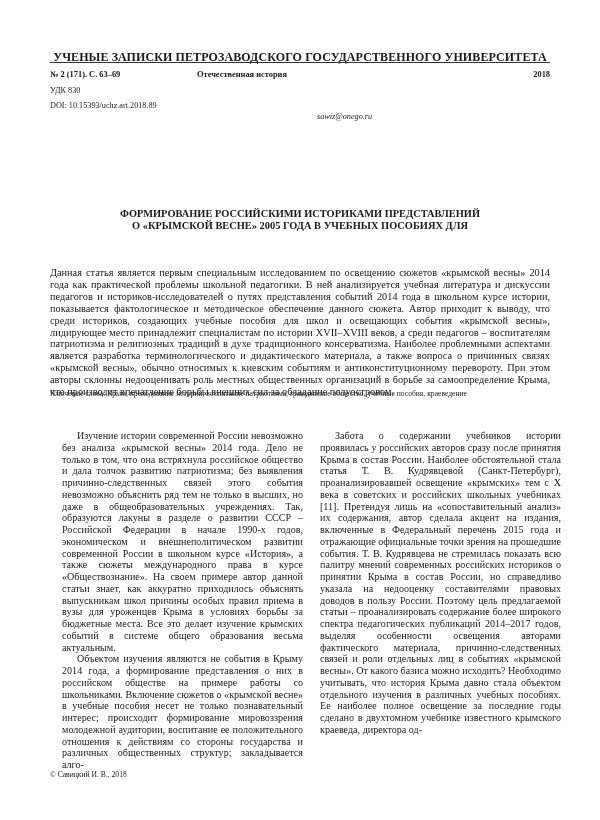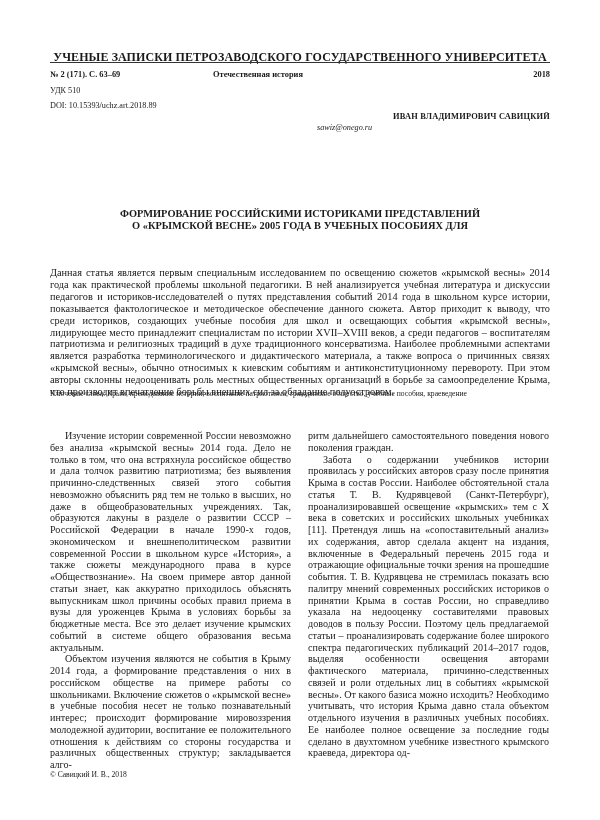--- a/index.html
+++ b/index.html
@@ -7,76 +7,74 @@
     width: 600px; height: 820px; position: relative; overflow: hidden;
     font-family: "Liberation Serif", "DejaVu Serif", serif; color: #1a1a1a;
   }
   .journal-title {
     position: absolute; left: 50px; top: 50px; width: 500px; text-align: center;
     font-size: 12px; font-weight: bold; letter-spacing: 0.1px;
   }
   .top-rule { position: absolute; left: 50px; top: 62px; width: 500px; height: 0; border-top: 0.8px solid #333; }
   .meta-row { position: absolute; left: 50px; top: 70px; width: 500px; font-size: 8.4px; font-weight: bold; }
   .meta-row .issue { position: absolute; left: 0; text-align: right; }
-  .meta-row .section { position: absolute; left: 163px; }
+  .meta-row .section { position: absolute; left: 147px; }
   .meta-row .year { position: absolute; right: 0; }
   .udk { position: absolute; left: 50px; top: 86px; font-size: 8.2px; }
   .doi { position: absolute; left: 50px; top: 101px; font-size: 8.2px; }
   .author-block { position: absolute; left: 317px; top: 112px; width: 233px; font-size: 8.2px; line-height: 9.6px; }
   .author-name { text-align: right; font-weight: bold; font-size: 8.4px; letter-spacing: 0.2px; margin-bottom: 1px; }
   .author-email { font-style: italic; }
   .article-title {
     position: absolute; left: 50px; top: 208px; width: 500px; text-align: center;
     font-weight: bold; font-size: 10.4px; line-height: 12.4px;
   }
   .abstract {
     position: absolute; left: 50px; top: 239px; width: 500px;
     font-size: 10.3px; line-height: 11.9px; text-align: justify; margin-top: 28px;
   }
   .keywords {
     position: absolute; left: 50px; top: 389px; width: 500px;
     font-size: 7.6px; line-height: 9.4px; text-align: justify;
   }
-  .col { position: absolute; top: 430px; width: 241px; font-size: 10.1px; line-height: 11.75px; text-align: justify; }
+  .col { position: absolute; top: 430px; width: 241px; font-size: 10.1px; line-height: 11.75px; text-align: justify; margin-left: 12px; }
   .col.left { left: 50px; }
   .col.right { left: 308px; }
   .col p { margin: 0; text-indent: 15px; }
   .col p.cont { text-indent: 0; }
   .copyright { position: absolute; left: 50px; top: 770px; font-size: 7.6px; }
 </style>
 </head>
 <body>
 
 <div class="journal-title">УЧЕНЫЕ ЗАПИСКИ ПЕТРОЗАВОДСКОГО ГОСУДАРСТВЕННОГО УНИВЕРСИТЕТА</div>
 <div class="top-rule"></div>
 
 <div class="meta-row">
   <span class="issue">№ 2 (171). С. 63–69</span>
   <span class="section">Отечественная история</span>
   <span class="year">2018</span>
 </div>
-<div class="udk">УДК 510</div>
+<div class="udk">УДК 830</div>
 <div class="doi">DOI: 10.15393/uchz.art.2018.89</div>
 
 <div class="author-block">
-  <div class="author-name">ИВАН ВЛАДИМИРОВИЧ САВИЦКИЙ</div>
   <div class="author-email">sawiz@onego.ru</div>
 </div>
 
 <div class="article-title">
   <div>ФОРМИРОВАНИЕ РОССИЙСКИМИ ИСТОРИКАМИ ПРЕДСТАВЛЕНИЙ</div>
   <div>О «КРЫМСКОЙ ВЕСНЕ» 2005 ГОДА В УЧЕБНЫХ ПОСОБИЯХ ДЛЯ</div>
 </div>
 
 <div class="abstract">Данная статья является первым специальным исследованием по освещению сюжетов «крымской весны» 2014 года как практической проблемы школьной педагогики. В ней анализируется учебная литература и дискуссии педагогов и историков-исследователей о путях представления событий 2014 года в школьном курсе истории, показывается фактологическое и методическое обеспечение данного сюжета. Автор приходит к выводу, что среди историков, создающих учебные пособия для школ и освещающих события «крымской весны», лидирующее место принадлежит специалистам по истории XVII–XVIII веков, а среди педагогов – воспитателям патриотизма и религиозных традиций в духе традиционного консерватизма. Наиболее проблемными аспектами является разработка терминологического и дидактического материала, а также вопроса о причинных связях «крымской весны», обычно относимых к киевским событиям и антиконституционному перевороту. При этом авторы склонны недооценивать роль местных общественных организаций в борьбе за самоопределение Крыма, что производит впечатление борьбы внешних сил за обладание полуостровом.</div>
 <div class="keywords">Ключевые слова: Крым, преподавание истории, воспитание патриотизма, гражданское общество, учебные пособия, краеведение</div>
 
 <div class="col left">
   <p>Изучение истории современной России невозможно без анализа «крымской весны» 2014 года. Дело не только в том, что она встряхнула российское общество и дала толчок развитию патриотизма; без выявления причинно-следственных связей этого события невозможно объяснить ряд тем не только в высших, но даже в общеобразовательных учреждениях. Так, образуются лакуны в разделе о развитии СССР – Российской Федерации в начале 1990-х годов, экономическом и внешнеполитическом развитии современной России в школьном курсе «История», а также сюжеты международного права в курсе «Обществознание». На своем примере автор данной статьи знает, как аккуратно приходилось объяснять выпускникам школ причины особых правил приема в вузы для уроженцев Крыма в условиях борьбы за бюджетные места. Все это делает изучение крымских событий в системе общего образования весьма актуальным.</p>
   <p>Объектом изучения являются не события в Крыму 2014 года, а формирование представления о них в российском обществе на примере работы со школьниками. Включение сюжетов о «крымской весне» в учебные пособия несет не только познавательный интерес; происходит формирование мировоззрения молодежной аудитории, воспитание ее положительного отношения к действиям со стороны государства и различных общественных структур; закладывается алго-</p>
 </div>
 
 <div class="col right">
-  <p class="cont">ритм дальнейшего самостоятельного поведения нового поколения граждан.</p>
   <p>Забота о содержании учебников истории проявилась у российских авторов сразу после принятия Крыма в состав России. Наиболее обстоятельной стала статья Т. В. Кудрявцевой (Санкт-Петербург), проанализировавшей освещение «крымских» тем с X века в советских и российских школьных учебниках [11]. Претендуя лишь на «сопоставительный анализ» их содержания, автор сделала акцент на издания, включенные в Федеральный перечень 2015 года и отражающие официальные точки зрения на прошедшие события. Т. В. Кудрявцева не стремилась показать всю палитру мнений современных российских историков о принятии Крыма в состав России, но справедливо указала на недооценку составителями правовых доводов в пользу России. Поэтому цель предлагаемой статьи – проанализировать содержание более широкого спектра педагогических публикаций 2014–2017 годов, выделяя особенности освещения авторами фактического материала, причинно-следственных связей и роли отдельных лиц в событиях «крымской весны». От какого базиса можно исходить? Необходимо учитывать, что история Крыма давно стала объектом отдельного изучения в различных учебных пособиях. Ее наиболее полное освещение за последние годы сделано в двухтомном учебнике известного крымского краеведа, директора од-</p>
 </div>
 
 <div class="copyright">© Савицкий И. В., 2018</div>
 
 </body></html>

